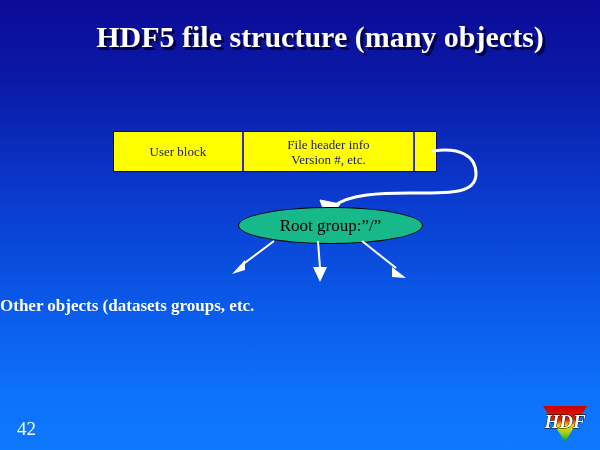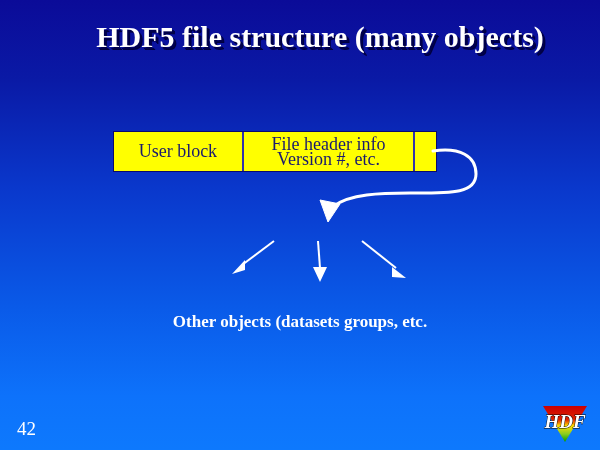--- a/index.html
+++ b/index.html
@@ -50,21 +50,21 @@
     display: flex;
     border: 1px solid #0a0a6e;
     background: #ffff00;
   }
   #file-box .cell {
     display: flex;
     align-items: center;
     justify-content: center;
     text-align: center;
     color: #1a1a6e;
-    font-size: 18px;
+    font-size: 13px;
     line-height: 15px;
     font-family: "Liberation Serif", "DejaVu Serif", serif;
     background: #ffff00;
     white-space: pre-line;
   }
   #cell-user-block { width: 137px; border-right: 2px solid #3333aa; }
   #cell-file-header { width: 181px; border-right: 2px solid #3333aa; }
   #cell-spare { width: 22px; }
 
   
@@ -98,23 +98,22 @@
   #fan-arrows {
     position: absolute;
     left: 210px; top: 238px;
     width: 210px; height: 52px;
     pointer-events: none;
   }
 
   
   #caption {
     position: absolute;
-    left: 0; top: 312px;
+    left: 0; top: 296px;
     width: 600px;
-    text-align: center;
     color: #ffffff;
     font-size: 17px;
     font-weight: bold;
     font-family: "Liberation Serif", "DejaVu Serif", serif;
     white-space: nowrap;
   }
 
   
   #page-number {
     position: absolute;
@@ -143,20 +142,23 @@
     <div class="cell" id="cell-spare"></div>
   </div>
 
   <svg id="curved-arrow" viewBox="0 0 200 90">
     <path d="M 133 13 C 160 9, 176 18, 176 36
              C 176 56, 150 55, 110 55
              C 80 55, 50 56, 34 68" fill="none" stroke="#ffffff" stroke-width="3" stroke-linecap="round"></path>
     <polygon points="28,84 20,62 40,66" fill="#ffffff" stroke="#ffffff" stroke-width="1"></polygon>
   </svg>
 
+  <div id="root-group">
+    <span id="root-group-label">Root group:”/”</span>
+  </div>
 
   <svg id="fan-arrows" viewBox="0 0 210 52">
     <line x1="64" y1="3" x2="32" y2="27" stroke="#ffffff" stroke-width="2"></line>
     <polygon points="22,36 35,22 35,32" fill="#ffffff"></polygon>
 
     <line x1="108" y1="3" x2="110" y2="30" stroke="#ffffff" stroke-width="2"></line>
     <polygon points="110,44 103,29 117,29" fill="#ffffff"></polygon>
 
     <line x1="152" y1="3" x2="186" y2="30" stroke="#ffffff" stroke-width="2"></line>
     <polygon points="196,40 182,29 182,39" fill="#ffffff"></polygon>

